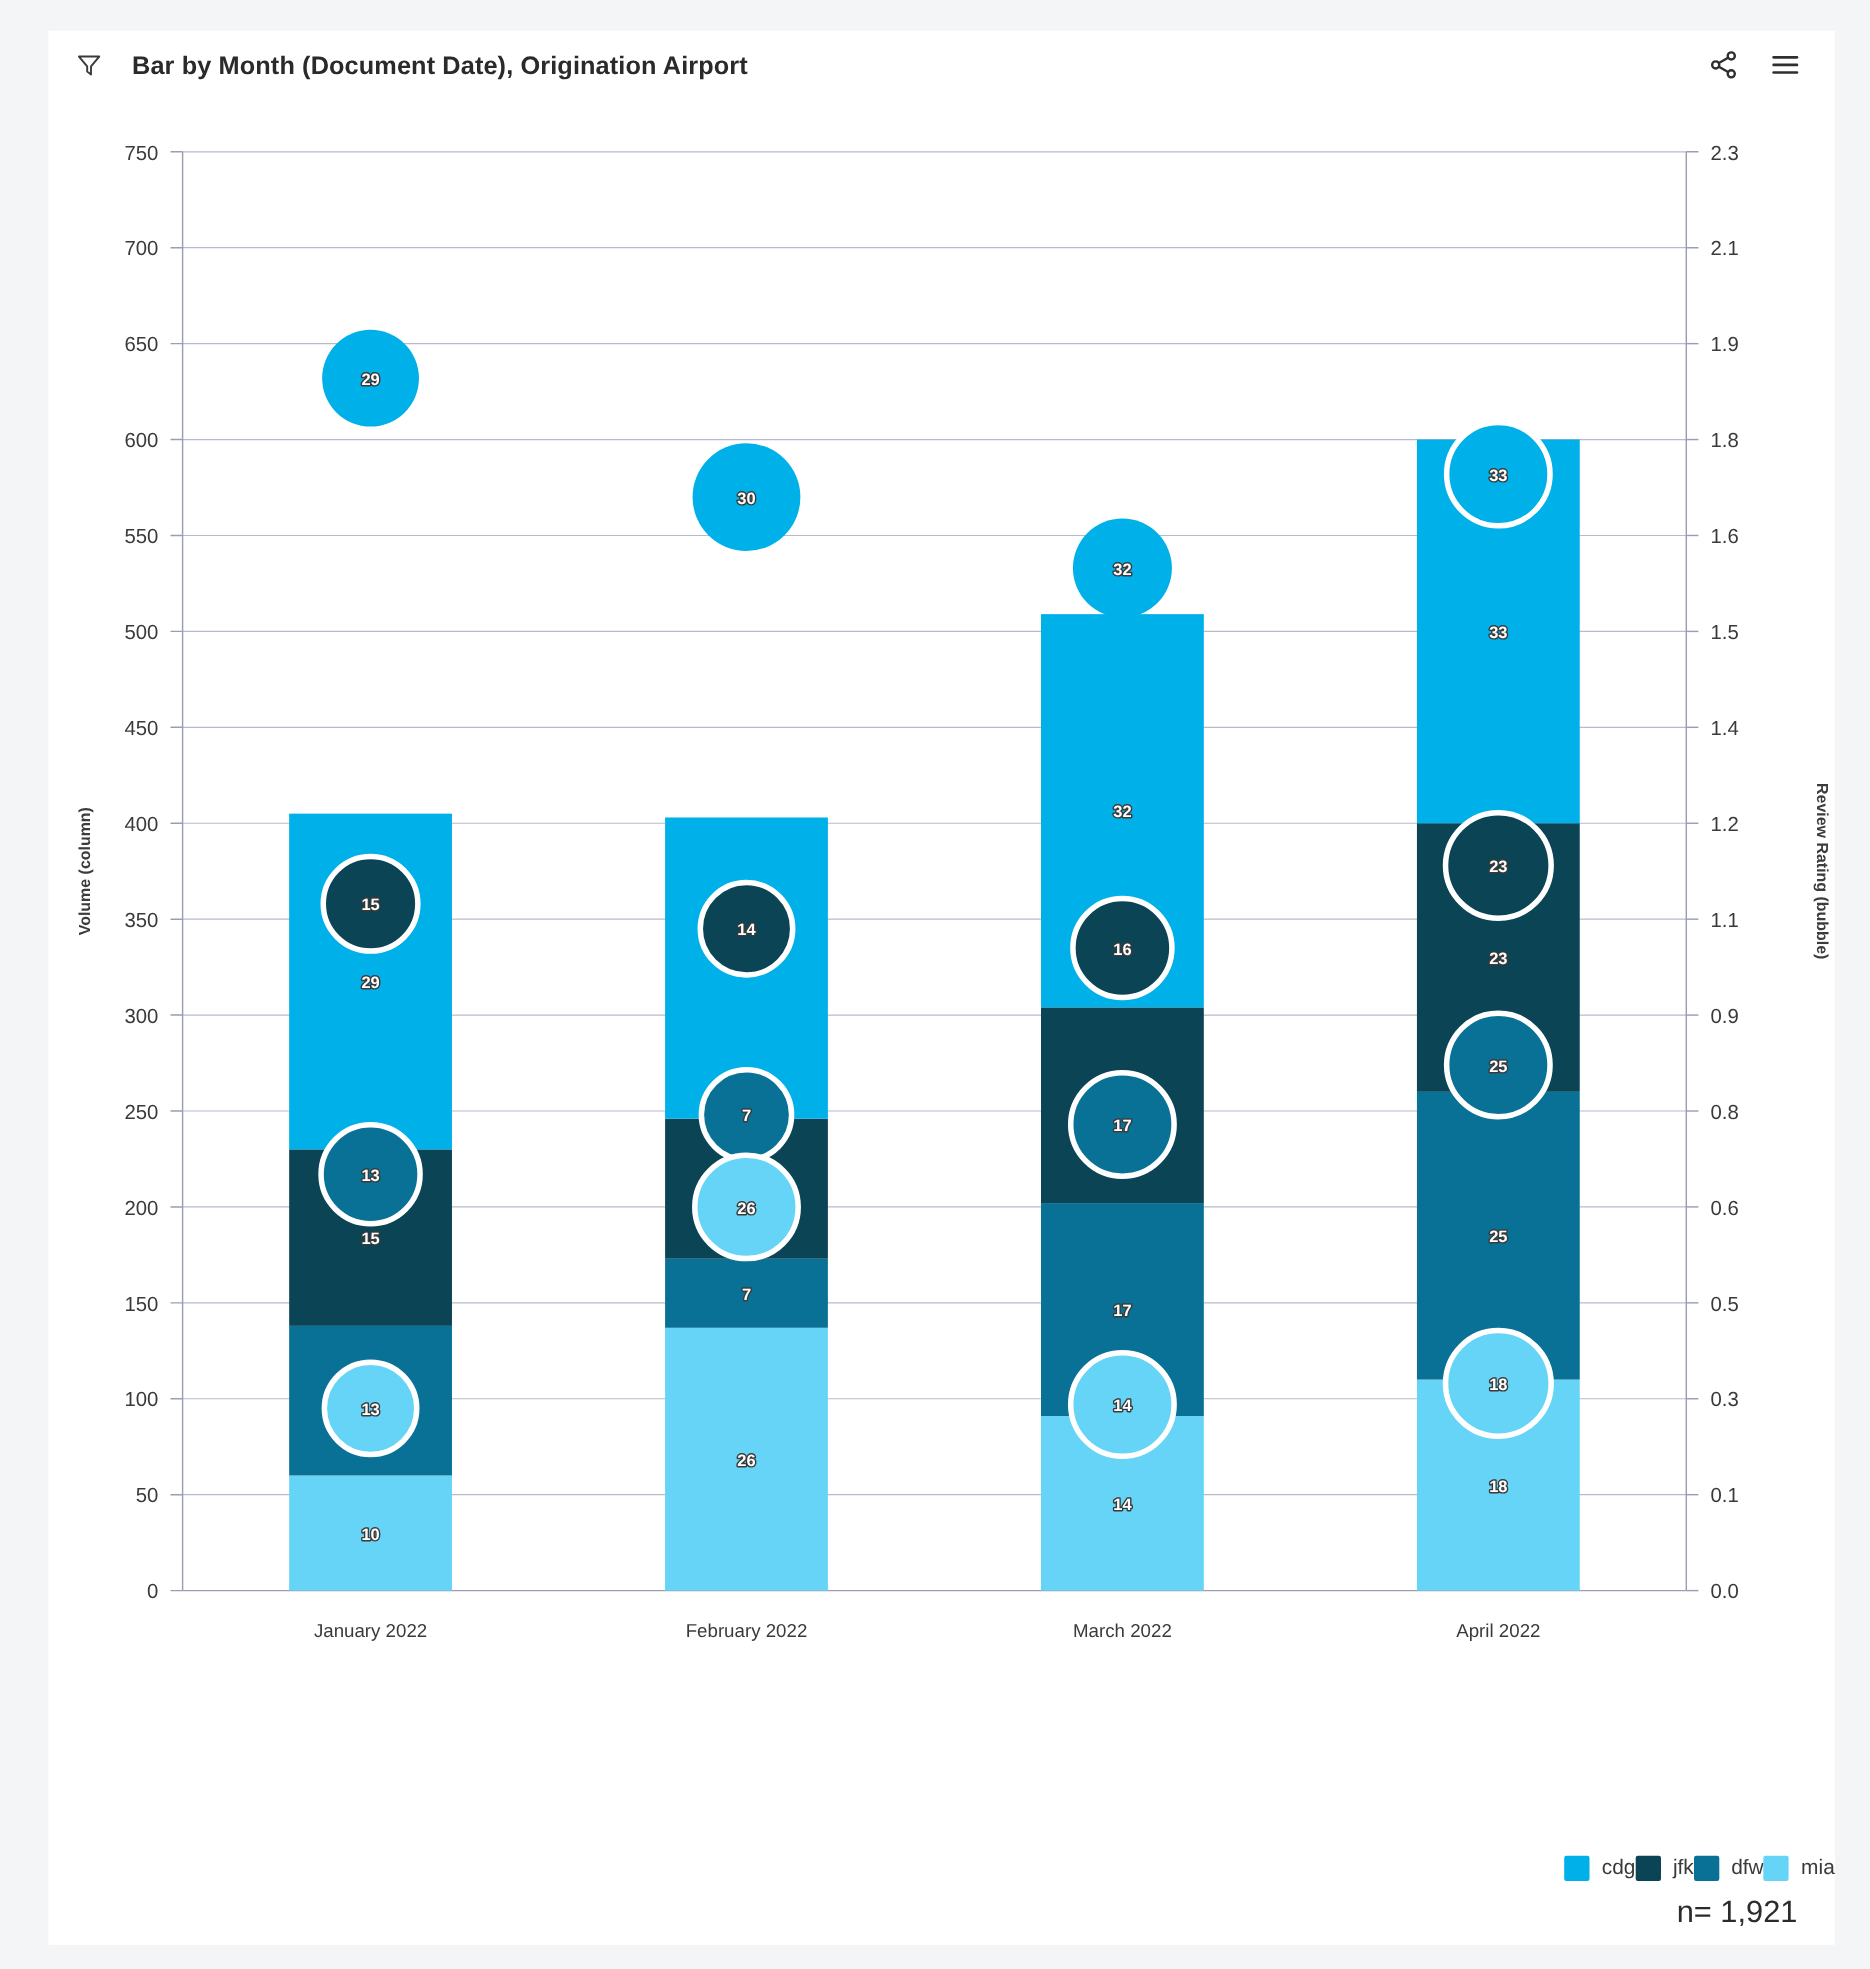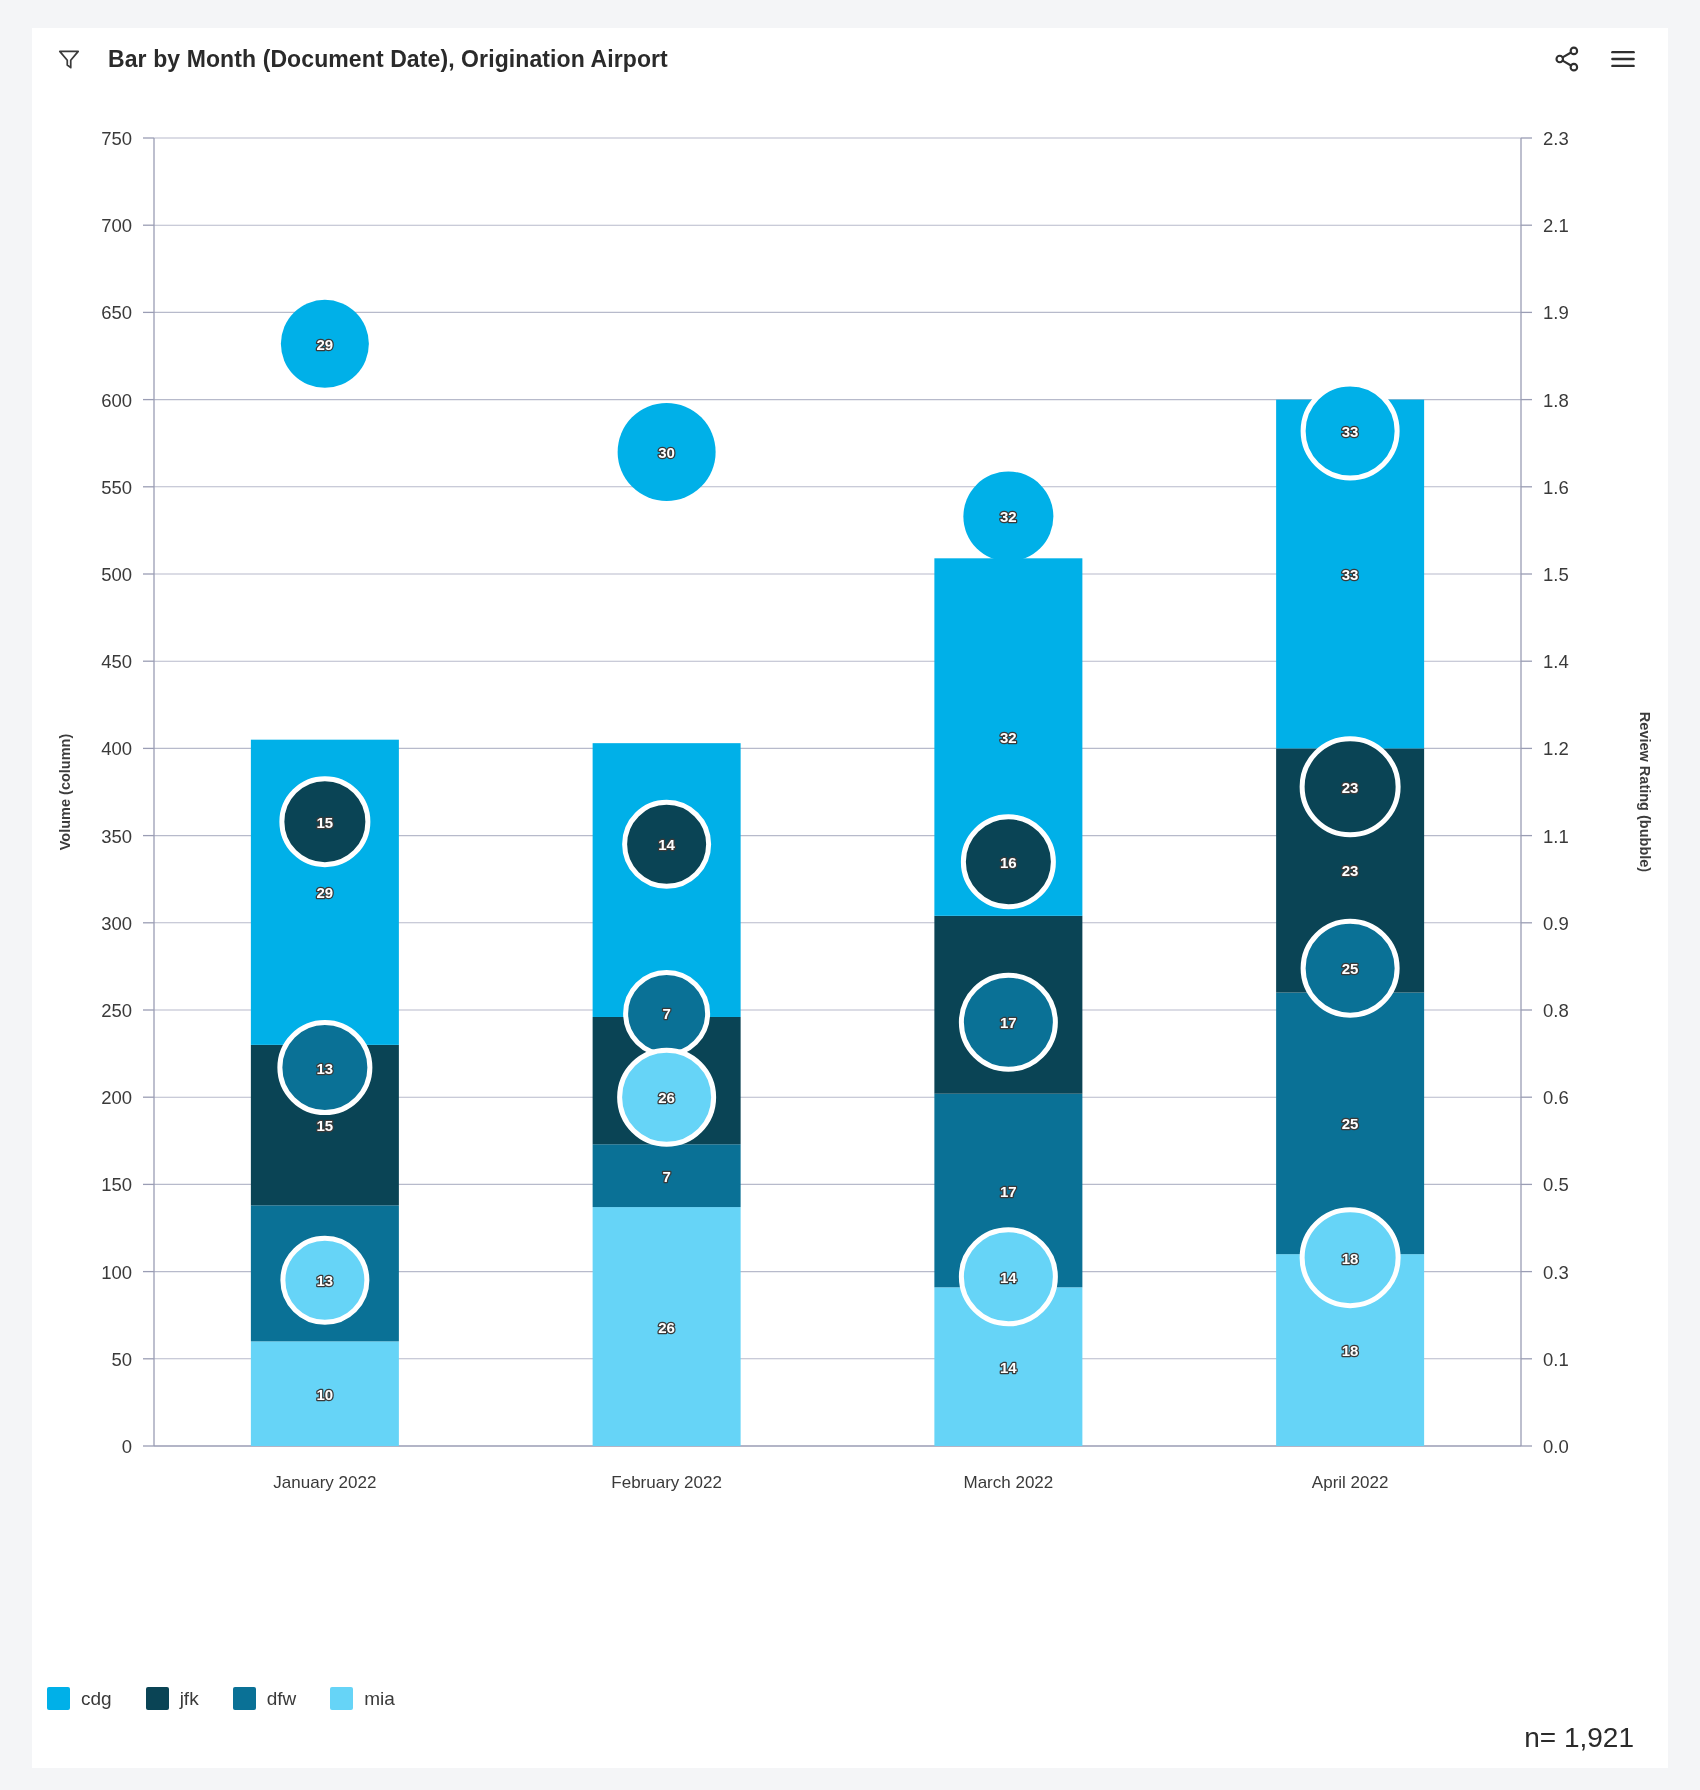--- a/index.html
+++ b/index.html
@@ -7,21 +7,21 @@
     padding: 0;
     background: #f4f5f7;
     font-family: "Liberation Sans", sans-serif;
   }
   #root {
     width: 1700px;
     height: 1790px;
     position: relative;
     background: #f4f5f7;
     box-sizing: border-box;
-    padding: 28px 32px 22px 32px;
+    padding: 28px 32px 22px 44px;
   }
   .card {
     position: relative;
     width: 100%;
     height: 100%;
     background: #ffffff;
     box-sizing: border-box;
   }
   
   .header {
@@ -88,27 +88,26 @@
     stroke-width: 2.6px;
     stroke-linejoin: round;
   }
   .grid-line { stroke: #b7bacb; stroke-width: 1.1px; }
   .axis-line { stroke: #9a9db4; stroke-width: 1.3px; }
   .tick-mark { stroke: #9a9db4; stroke-width: 1.3px; }
 
   
   .legend {
     position: absolute;
-    left: 15px;
+    left: 0;
     bottom: 58px;
     width: 100%;
     display: flex;
-    justify-content: flex-start;
+    justify-content: flex-end;
     align-items: center;
-    gap: 34px;
   }
   .legend-item { display: flex; align-items: center; gap: 11px; cursor: pointer; }
   .legend-swatch { width: 23px; height: 23px; border-radius: 2px; }
   .legend-text { font-size: 19px; color: #3a3a3a; }
 
   .footnote {
     position: absolute;
     right: 34px;
     bottom: 14px;
     font-size: 28px;

